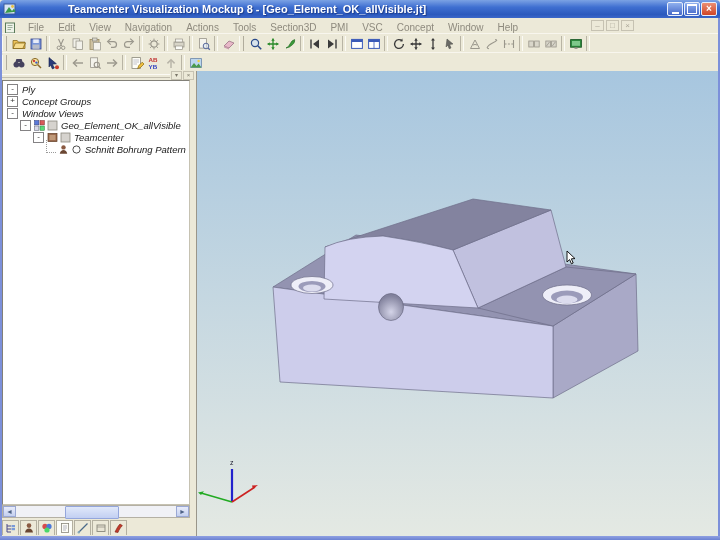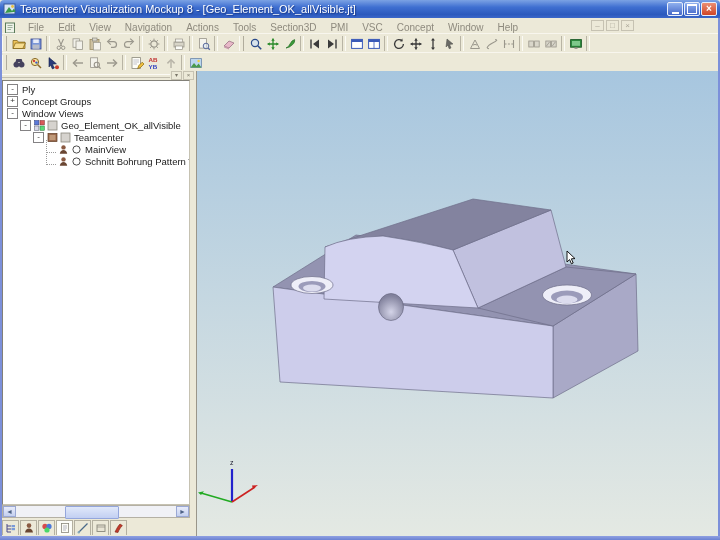--- a/index.html
+++ b/index.html
@@ -3,22 +3,22 @@
 <meta charset="utf-8">
 <style>
   html,body{margin:0;padding:0;background:#d4d0c8;}
   .window{position:relative;width:720px;height:540px;overflow:hidden;
     font-family:"Liberation Sans",sans-serif;background:#ece9d8;}
   
   .titlebar{position:absolute;left:0;top:0;width:720px;height:18px;
     background:linear-gradient(180deg,#7ba2e4 0%,#3f6fd1 40%,#2b59bd 80%,#3b67c9 100%);
     border-radius:4px 4px 0 0;display:flex;align-items:center;}
   .app-icon{width:14px;height:14px;margin:0 3px 0 3px;flex:0 0 auto;}
-  .title-text{color:#fff;font-size:11px;font-weight:normal;white-space:nowrap;
-    text-shadow:1px 1px 1px #1a3a8a;}
+  .title-text{color:#fff;font-size:11px;font-weight:bold;white-space:nowrap;
+    text-shadow:1px 1px 1px #1a3a8a;margin-left:48px;}
   .win-btns{margin-left:auto;display:flex;gap:1px;padding-right:3px;}
   .wb{width:16px;height:14px;border-radius:2px;border:1px solid #e6eefb;
     background:linear-gradient(180deg,#8fb0ee,#4568c8);display:flex;align-items:center;
     justify-content:center;padding:0;cursor:default;}
   .wb.close{background:linear-gradient(180deg,#ec8f72,#cf4527);}
   .glyph-min{display:block;width:7px;height:2px;background:#fff;margin-top:7px;}
   .glyph-max{display:block;width:8px;height:7px;border:1px solid #fff;border-top:2px solid #fff;}
   .wb.close span{color:#fff;font-size:10px;font-weight:bold;line-height:10px;}
   
   .menubar{position:absolute;left:0;top:18px;width:640px;height:15px;background:#ece9d8;
@@ -46,21 +46,21 @@
   .ph-btn.b1{right:14px;} .ph-btn.b2{right:2px;}
   .treebox{position:absolute;left:2px;top:9px;width:188px;height:425px;background:#fff;
     border:1px solid #828078;border-right-color:#c6c2b2;border-bottom-color:#c6c2b2;
     overflow:hidden;padding-top:2px;box-sizing:border-box;}
   .tree-row{display:flex;align-items:center;height:12px;font-size:9.5px;color:#1a1a1a;white-space:nowrap;}
   .tgl{width:9px;height:9px;border:1px solid #848284;background:#fff;font-size:8px;line-height:7px;
     text-align:center;margin-right:3px;flex:0 0 auto;color:#333;}
   .conn{width:9px;height:12px;border-left:1px dotted #9a9a9a;border-bottom:1px dotted #9a9a9a;
     margin-right:2px;margin-bottom:5px;flex:0 0 auto;}
   .ticon{width:11px;height:11px;margin-right:2px;flex:0 0 auto;}
-  .tree-label{padding-left:1px;}
+  .tree-label{padding-left:1px;font-style:italic;}
   
   .hscroll{position:absolute;left:2px;top:434px;width:188px;height:13px;background:#f0f1f6;
     border:1px solid #b4b0a4;box-sizing:border-box;}
   .sb-btn{position:absolute;top:0;width:13px;height:11px;background:linear-gradient(180deg,#e8ecfb,#c4d0f0);
     border:1px solid #9aa8d4;color:#4d6185;font-size:7px;line-height:10px;text-align:center;padding:0;}
   .sb-left{left:0;} .sb-right{right:0;}
   .sb-thumb{position:absolute;left:62px;top:0;width:52px;height:11px;
     background:linear-gradient(180deg,#e0e8fa,#c2cff2);border:1px solid #94a6dc;border-radius:1px;}
   .tabrow{position:absolute;left:2px;top:449px;height:15px;display:flex;gap:1px;}
   .tab{width:17px;height:15px;background:#ece9d8;border:1px solid #b4b0a0;border-bottom:none;
@@ -426,31 +426,20 @@
         </div>
         <div class="tree-row" style="padding-left: 43px;">
           <span class="conn"></span>
           <span class="ticon"><svg width="11" height="11" viewBox="0 0 11 11">
               <circle cx="5.5" cy="3.4" r="2.2" fill="#8a5a42"></circle>
               <path d="M1.8 9.8c.4-2.6 1.9-3.8 3.7-3.8s3.3 1.2 3.7 3.8z" fill="#6a4632"></path>
             </svg></span>
           <span class="ticon"><svg width="11" height="11" viewBox="0 0 11 11">
               <circle cx="5.5" cy="5.5" r="3.6" fill="#fff" stroke="#3a3a3a" stroke-width=".9"></circle>
             </svg></span>
-          <span class="tree-label">MainView</span>
-        </div>
-        <div class="tree-row" style="padding-left: 43px;">
-          <span class="conn"></span>
-          <span class="ticon"><svg width="11" height="11" viewBox="0 0 11 11">
-              <circle cx="5.5" cy="3.4" r="2.2" fill="#8a5a42"></circle>
-              <path d="M1.8 9.8c.4-2.6 1.9-3.8 3.7-3.8s3.3 1.2 3.7 3.8z" fill="#6a4632"></path>
-            </svg></span>
-          <span class="ticon"><svg width="11" height="11" viewBox="0 0 11 11">
-              <circle cx="5.5" cy="5.5" r="3.6" fill="#fff" stroke="#3a3a3a" stroke-width=".9"></circle>
-            </svg></span>
           <span class="tree-label">Schnitt Bohrung Pattern TM</span>
         </div>
       </div>
     <div class="hscroll">
       <button class="sb-btn sb-left">◄</button>
       <div class="sb-thumb"></div>
       <button class="sb-btn sb-right">►</button>
     </div>
     <div class="tabrow" id="tabrow">
         <button class="tab">

